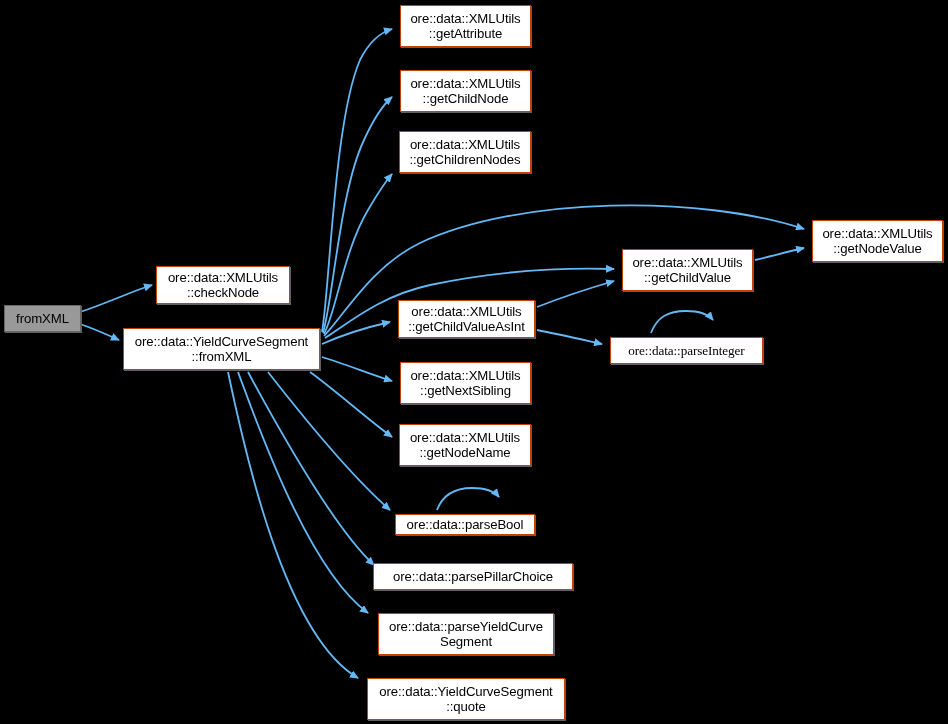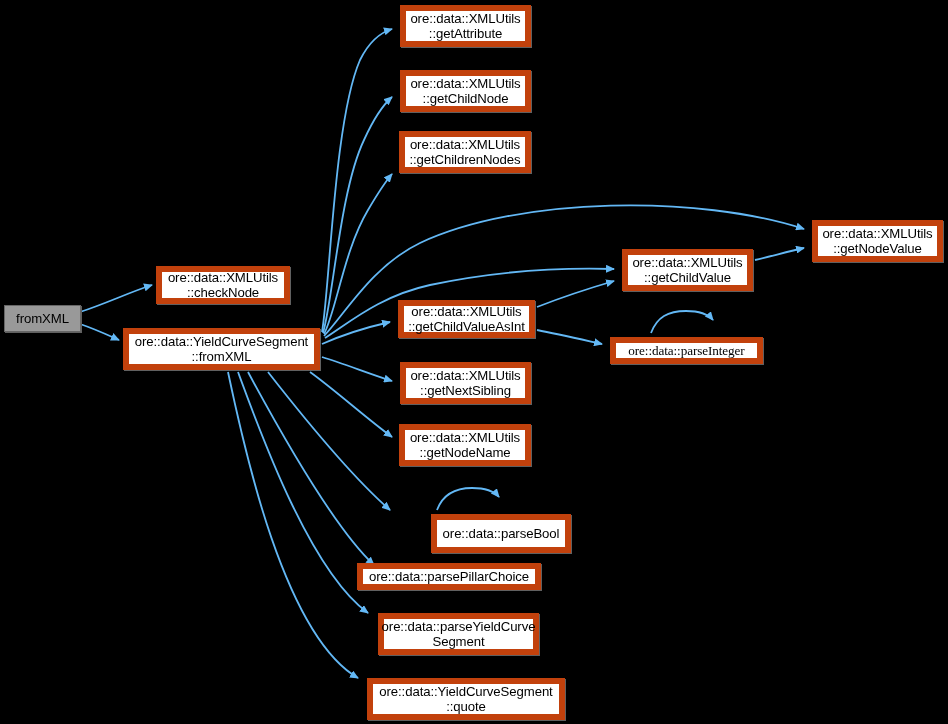--- a/index.html
+++ b/index.html
@@ -19,21 +19,21 @@
     position: absolute;
     left: 0;
     top: 0;
     width: 948px;
     height: 724px;
     pointer-events: none;
   }
   .gnode {
     position: absolute;
     box-sizing: border-box;
-    border: 6px solid #c2410c;
+    border: 1px solid #c2410c;
     background: #ffffff;
     color: #000000;
     display: flex;
     align-items: center;
     justify-content: center;
     text-align: center;
     font-size: 13.2px;
     line-height: 15.5px;
     letter-spacing: -0.1px;
     box-shadow: 1px 1px 0 0 #606060;
@@ -88,23 +88,23 @@
       <div class="gnode" style="left: 400px; top: 70px; width: 131px; height: 42px;">ore::data::XMLUtils
 ::getChildNode</div>
       <div class="gnode" style="left: 399px; top: 131px; width: 132px; height: 42px;">ore::data::XMLUtils
 ::getChildrenNodes</div>
       <div class="gnode" style="left: 398px; top: 300px; width: 137px; height: 38px;">ore::data::XMLUtils
 ::getChildValueAsInt</div>
       <div class="gnode" style="left: 400px; top: 362px; width: 131px; height: 42px;">ore::data::XMLUtils
 ::getNextSibling</div>
       <div class="gnode" style="left: 399px; top: 424px; width: 132px; height: 42px;">ore::data::XMLUtils
 ::getNodeName</div>
-      <div class="gnode" style="left: 395px; top: 514px; width: 140px; height: 39px; margin-left: 36px;">ore::data::parseBool</div>
-      <div class="gnode" style="left: 357px; top: 563px; width: 184px; height: 27px;">ore::data::parsePillarChoice</div>
-      <div class="gnode" style="left: 378px; top: 613px; width: 161px; height: 42px;">ore::data::parseYieldCurve
+      <div class="gnode" style="left: 395px; top: 514px; width: 140px; height: 21px;">ore::data::parseBool</div>
+      <div class="gnode" style="left: 373px; top: 563px; width: 200px; height: 27px;">ore::data::parsePillarChoice</div>
+      <div class="gnode" style="left: 378px; top: 613px; width: 176px; height: 42px;">ore::data::parseYieldCurve
 Segment</div>
       <div class="gnode" style="left: 367px; top: 678px; width: 198px; height: 42px;">ore::data::YieldCurveSegment
 ::quote</div>
       <div class="gnode" style="left: 622px; top: 249px; width: 131px; height: 42px;">ore::data::XMLUtils
 ::getChildValue</div>
       <div class="gnode" style="left: 610px; top: 337px; width: 153px; height: 27px; font-family: Liberation Serif, serif;">ore::data::parseInteger</div>
       <div class="gnode" style="left: 812px; top: 220px; width: 131px; height: 42px;">ore::data::XMLUtils
 ::getNodeValue</div>
     </div>
 </div>

